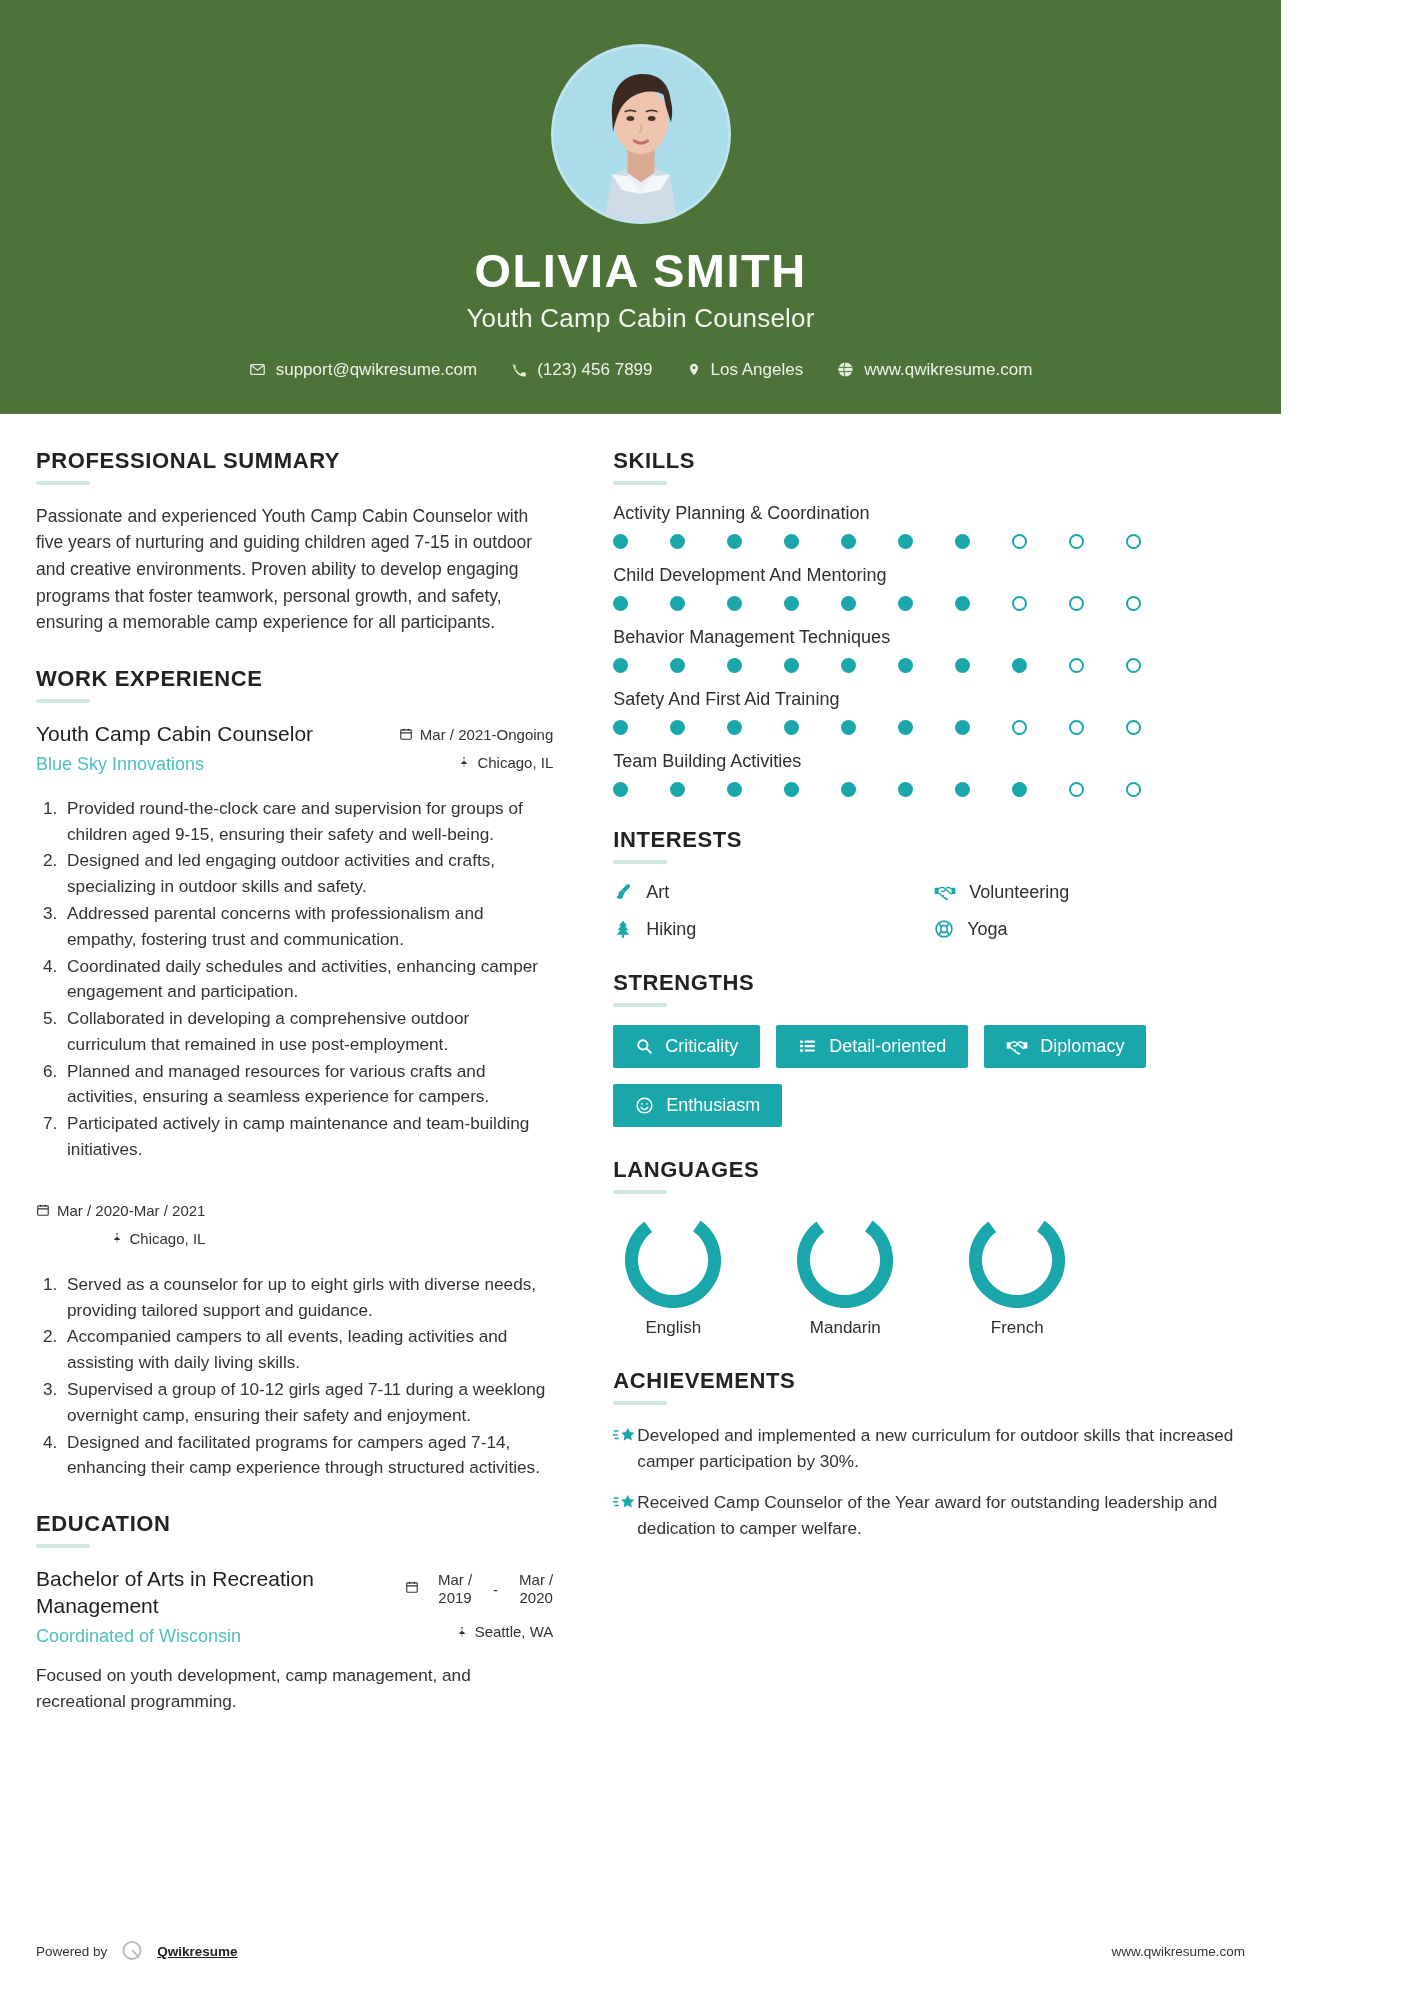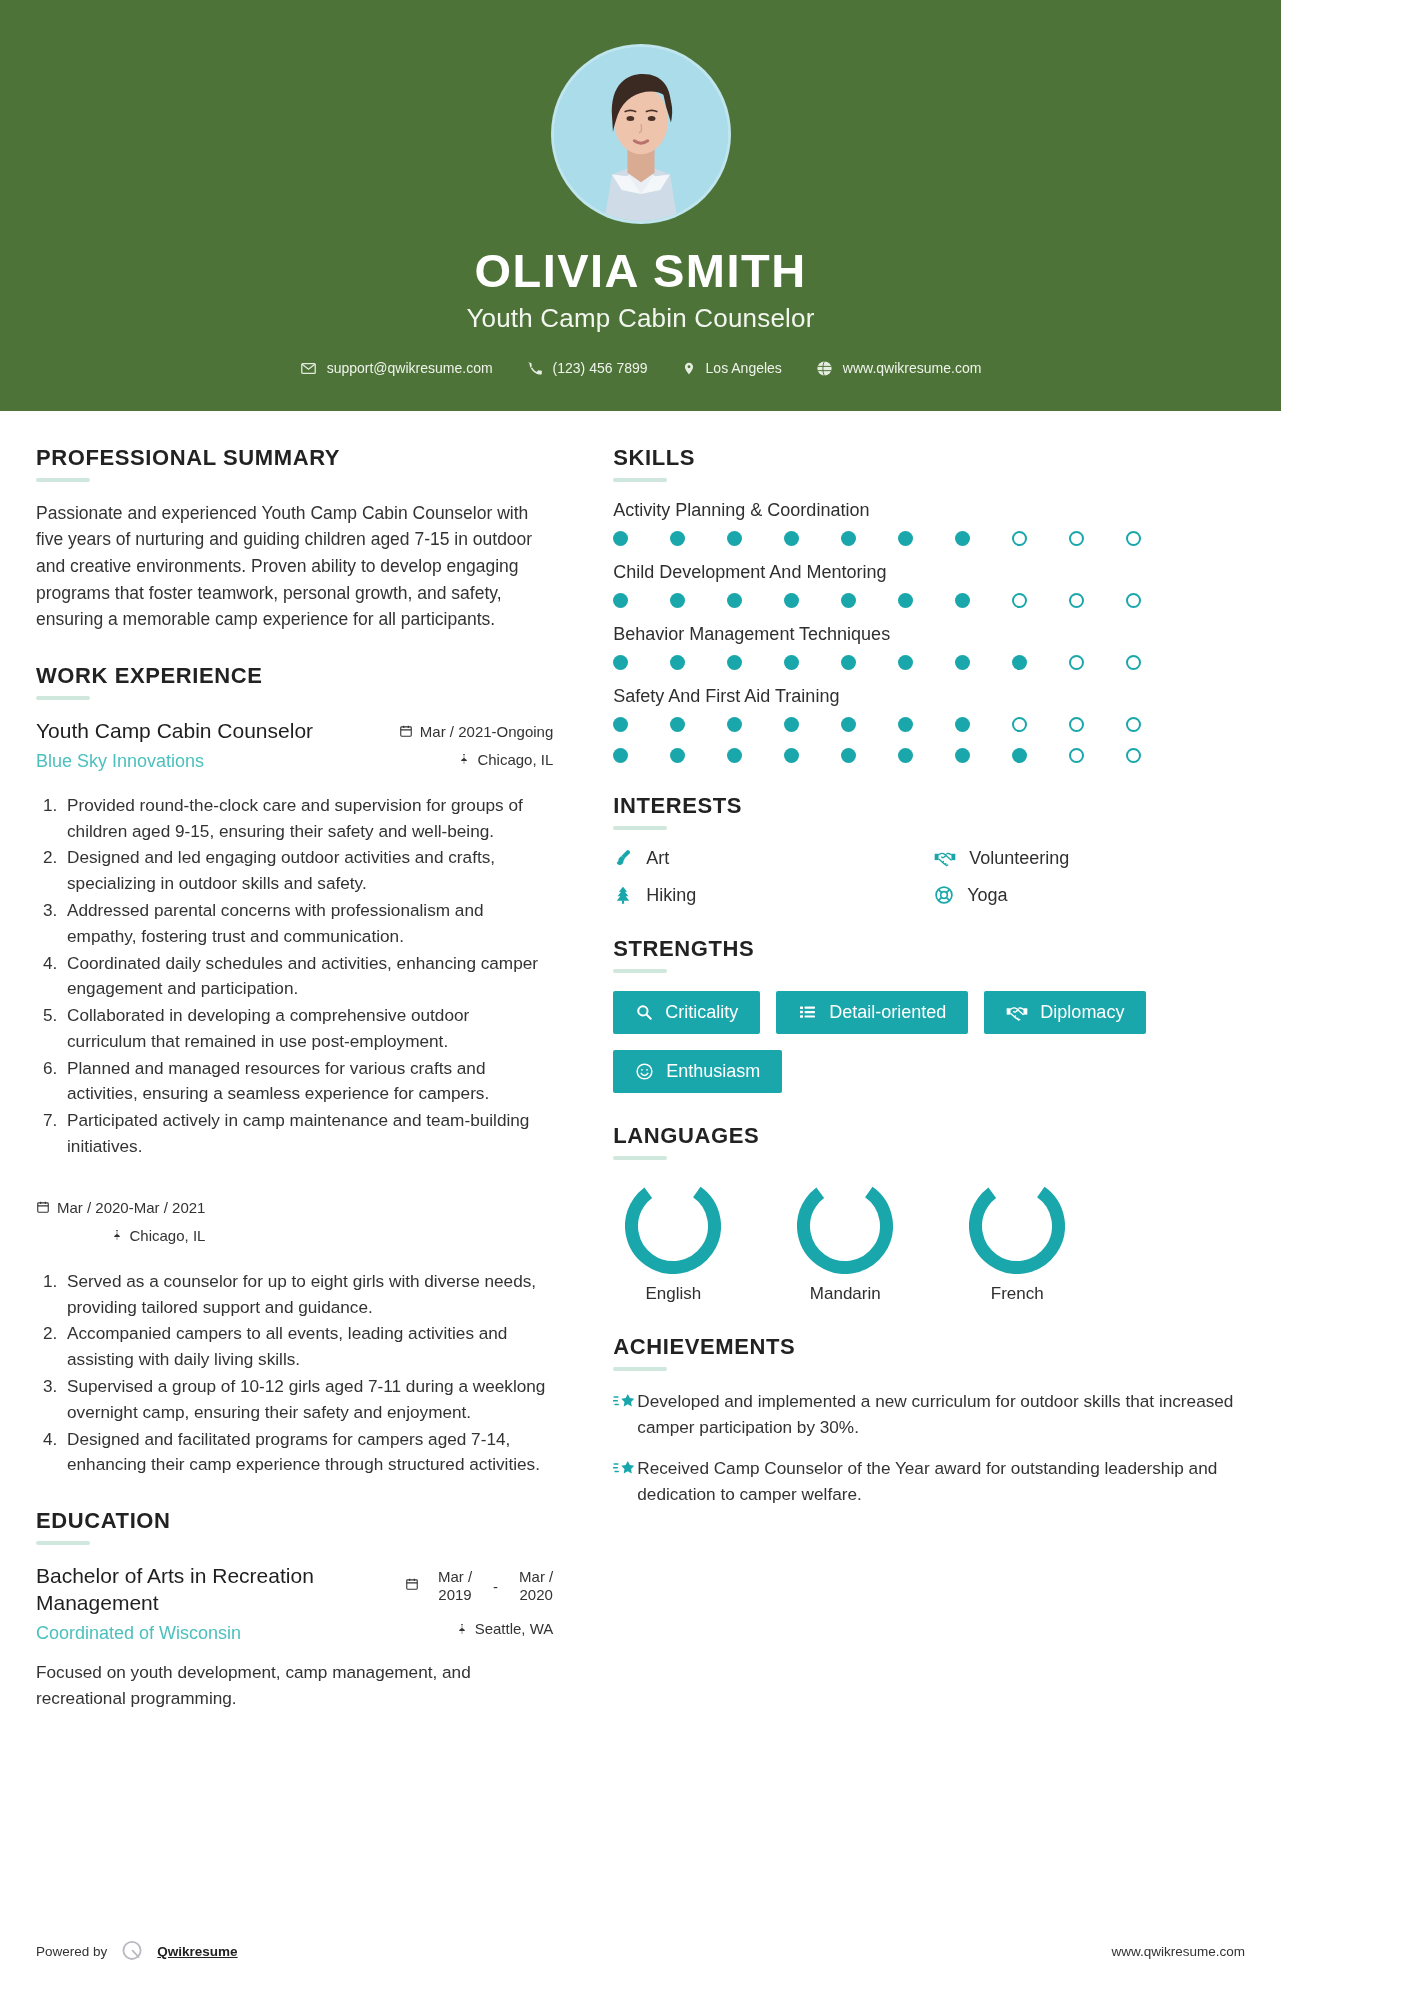--- a/index.html
+++ b/index.html
@@ -49,21 +49,21 @@
     margin-top: 6px;
     letter-spacing: .2px;
   }
   .contact-row {
     margin-top: 26px;
     display: flex;
     justify-content: center;
     align-items: center;
     gap: 0;
     color: #eef3ea;
-    font-size: 14px;
+    font-size: 17px;
   }
   .contact-item {
     display: inline-flex;
     align-items: center;
     gap: 10px;
     padding: 0 17px;
     white-space: nowrap;
   }
   .contact-item .ic { display:inline-flex; align-items:center; opacity:.95; }
   .contact-item .ic svg { display:block; }
@@ -495,20 +495,21 @@
               <span class="dot on"></span>
               <span class="dot on"></span>
               <span class="dot on"></span>
               <span class="dot on"></span>
               <span class="dot off"></span>
               <span class="dot off"></span>
               <span class="dot off"></span>
             </div>
         </div>
         <div class="skill">
+          <div class="skill-label">Team Building Activities</div>
           <div class="dots">
               <span class="dot on"></span>
               <span class="dot on"></span>
               <span class="dot on"></span>
               <span class="dot on"></span>
               <span class="dot on"></span>
               <span class="dot on"></span>
               <span class="dot on"></span>
               <span class="dot on"></span>
               <span class="dot off"></span>

